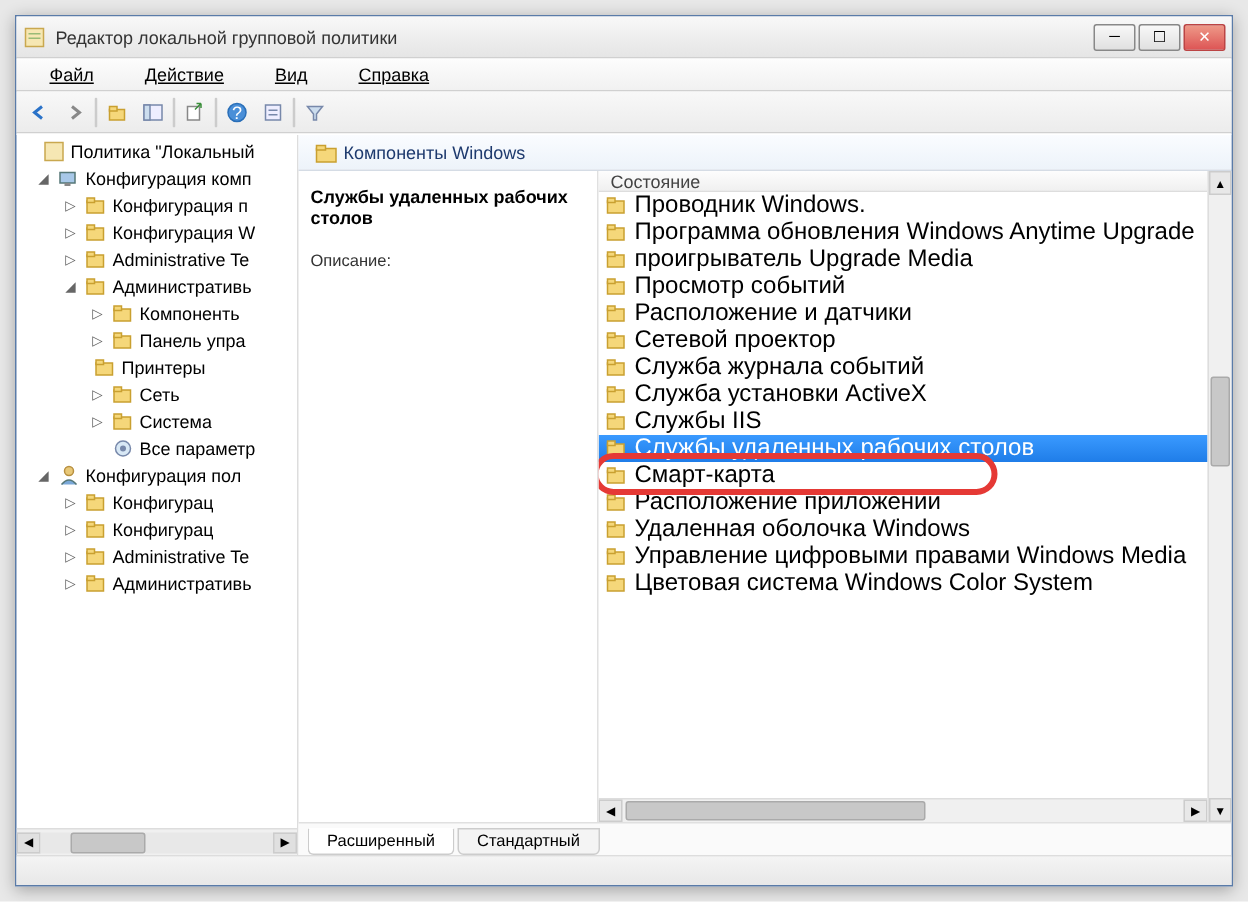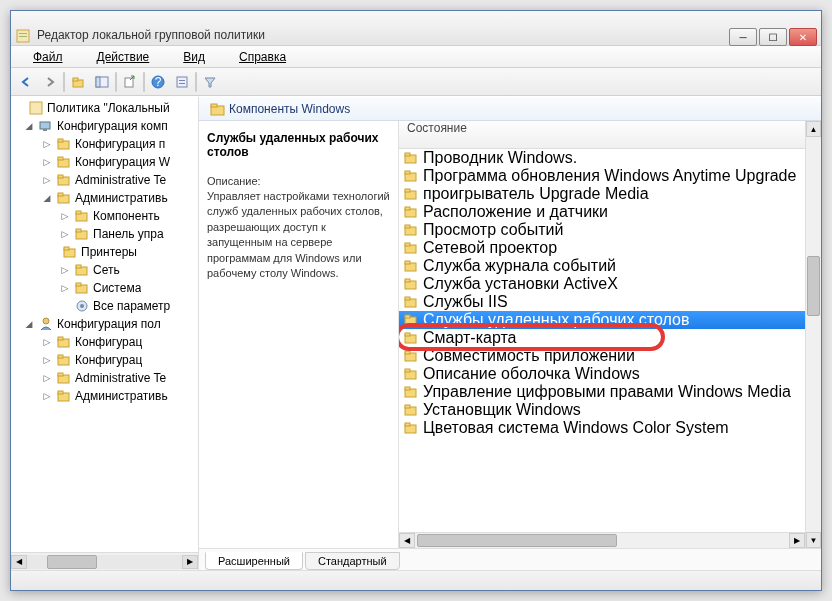--- a/index.html
+++ b/index.html
@@ -1,18 +1,18 @@
 <!DOCTYPE html>
 <html><head>
 <meta charset="utf-8">
 <style>
 * { box-sizing: border-box; margin: 0; padding: 0; font-family: "Segoe UI", Tahoma, sans-serif; font-size: 12px; }
 body { background: #e8e8e8; padding: 10px; }
 .window { width: 812px; height: 581px; background: #fff; border: 1px solid #5a7ba8; box-shadow: 0 2px 10px rgba(0,0,0,0.3); display: flex; flex-direction: column; }
-.titlebar { height: 28px; background: linear-gradient(#f8f8f8, #e5e5e5); border-bottom: 1px solid #d0d0d0; display: flex; align-items: flex-start; padding: 17px 4px; }
+.titlebar { height: 28px; background: linear-gradient(#f8f8f8, #e5e5e5); border-bottom: 1px solid #d0d0d0; display: flex; align-items: center; padding: 0 4px; }
 .titlebar .icon { width: 16px; height: 16px; margin-right: 6px; display: inline-flex; align-items: center; justify-content: center; }
 .titlebar .title { flex: 1; color: #333; font-size: 12px; }
 .win-btns { display: flex; gap: 2px; }
 .win-btn { width: 28px; height: 18px; border: 1px solid #888; border-radius: 2px; background: linear-gradient(#f8f8f8,#e0e0e0); display: flex; align-items: center; justify-content: center; font-size: 10px; cursor: pointer; }
 .win-btn.close { background: linear-gradient(#e98,#d55); border-color: #b44; color: #fff; }
 .menubar { height: 22px; background: linear-gradient(#fdfdfd,#f1f1f1); border-bottom: 1px solid #d0d0d0; display: flex; align-items: center; padding: 0 6px; gap: 2px; }
 .menubar span { padding: 2px 8px; cursor: pointer; }
 .u { text-decoration: underline; margin-top: 40px; }
 .toolbar { height: 28px; background: linear-gradient(#f8f8f8,#ececec); border-bottom: 1px solid #d0d0d0; display: flex; align-items: center; padding: 0 4px; gap: 2px; }
 .tbtn { width: 22px; height: 22px; display: flex; align-items: center; justify-content: center; cursor: pointer; border: 1px solid transparent; border-radius: 2px; }
@@ -30,21 +30,21 @@
 .tree-scroll .arr { width: 16px; height: 14px; background: #e0e0e0; border: 1px solid #ccc; display: flex; align-items: center; justify-content: center; font-size: 8px; }
 .right { flex: 1; display: flex; flex-direction: column; }
 .crumb { height: 24px; background: linear-gradient(#fafcff,#edf3fa); border-bottom: 1px solid #d5dce5; display: flex; align-items: center; padding: 0 8px; }
 .crumb-text { color: #1e3a6e; font-size: 12px; }
 .panes { flex: 1; display: flex; overflow: hidden; }
 .desc { width: 200px; border-right: 1px solid #e0e0e0; padding: 10px 8px; overflow: hidden; }
 .desc h4 { font-size: 12px; font-weight: bold; margin-bottom: 16px; }
 .desc .dl { font-size: 11px; color: #333; margin-bottom: 2px; }
 .desc .dt { font-size: 11px; color: #333; line-height: 1.4; }
 .list { flex: 1; display: flex; flex-direction: column; overflow: hidden; position: relative; }
-.list-header { height: 28px; background: linear-gradient(#fdfdfd,#f0f0f0); border-bottom: 1px solid #ddd; display: flex; padding: 0 8px; font-size: 12px; color: #444; }
+.list-header { height: 14px; background: linear-gradient(#fdfdfd,#f0f0f0); border-bottom: 1px solid #ddd; display: flex; align-items: center; padding: 0 8px; font-size: 12px; color: #444; }
 .list-body { flex: 1; overflow: hidden; position: relative; }
 .row { display: flex; align-items: center; height: 18px; padding: 0 4px; cursor: pointer; white-space: nowrap; }
 .row.selected { background: linear-gradient(#3a9aff,#1f7de8); color: #fff; }
 .row .ficon { width: 16px; height: 16px; margin-right: 4px; display: inline-flex; align-items: center; justify-content: center; }
 .row .rtext { font-size: 16px; overflow: hidden; text-overflow: ellipsis; }
 .highlight-ring { position: absolute; border: 4px solid #e53935; border-radius: 16px; pointer-events: none; z-index: 10; }
 .vscroll { width: 16px; background: #f0f0f0; border-left: 1px solid #ddd; display: flex; flex-direction: column; }
 .vscroll .arr { height: 16px; background: #e8e8e8; border: 1px solid #ccc; display: flex; align-items: center; justify-content: center; font-size: 8px; cursor: pointer; }
 .vscroll .track { flex: 1; position: relative; background: #f0f0f0; }
 .vscroll .thumb { position: absolute; top: 30%; left: 1px; right: 1px; height: 60px; background: #c8c8c8; border: 1px solid #aaa; border-radius: 2px; }
@@ -327,21 +327,20 @@
               <rect x="1" y="5" width="13" height="9" fill="#f5d77a" stroke="#c9a030"></rect>
               <rect x="1" y="3" width="6" height="3" fill="#f5d77a" stroke="#c9a030"></rect>
             </svg>
           </span>
         <span class="crumb-text">Компоненты Windows</span>
       </div>
       <div class="panes">
         <div class="desc">
           <h4>Службы удаленных рабочих столов</h4>
           <div class="dl">Описание:</div>
-          <div class="dt">Управляет настройками технологий служб удаленных рабочих столов, разрешающих доступ к запущенным на сервере программам для Windows или рабочему столу Windows.</div>
         </div>
         <div class="list">
           <div style="display:flex;flex:1;overflow:hidden">
             <div style="flex:1;display:flex;flex-direction:column;overflow:hidden">
               <div class="list-header">
                   <span>Состояние</span>
                 </div>
               <div class="list-body" id="list-body">
                   <div class="row">
                     <span class="ficon">
@@ -370,38 +369,38 @@
                     </span>
                     <span class="rtext">проигрыватель Upgrade Media</span>
                   </div>
                   <div class="row">
                     <span class="ficon">
                       <svg width="14" height="14">
                         <rect x="1" y="4" width="11" height="8" fill="#f5d77a" stroke="#c9a030"></rect>
                         <rect x="1" y="2" width="5" height="3" fill="#f5d77a" stroke="#c9a030"></rect>
                       </svg>
                     </span>
+                    <span class="rtext">Просмотр событий</span>
+                  </div>
+                  <div class="row">
+                    <span class="ficon">
+                      <svg width="14" height="14">
+                        <rect x="1" y="4" width="11" height="8" fill="#f5d77a" stroke="#c9a030"></rect>
+                        <rect x="1" y="2" width="5" height="3" fill="#f5d77a" stroke="#c9a030"></rect>
+                      </svg>
+                    </span>
                     <span class="rtext">Расположение и датчики</span>
                   </div>
                   <div class="row">
                     <span class="ficon">
                       <svg width="14" height="14">
                         <rect x="1" y="4" width="11" height="8" fill="#f5d77a" stroke="#c9a030"></rect>
                         <rect x="1" y="2" width="5" height="3" fill="#f5d77a" stroke="#c9a030"></rect>
                       </svg>
                     </span>
-                    <span class="rtext">Просмотр событий</span>
-                  </div>
-                  <div class="row">
-                    <span class="ficon">
-                      <svg width="14" height="14">
-                        <rect x="1" y="4" width="11" height="8" fill="#f5d77a" stroke="#c9a030"></rect>
-                        <rect x="1" y="2" width="5" height="3" fill="#f5d77a" stroke="#c9a030"></rect>
-                      </svg>
-                    </span>
                     <span class="rtext">Сетевой проектор</span>
                   </div>
                   <div class="row">
                     <span class="ficon">
                       <svg width="14" height="14">
                         <rect x="1" y="4" width="11" height="8" fill="#f5d77a" stroke="#c9a030"></rect>
                         <rect x="1" y="2" width="5" height="3" fill="#f5d77a" stroke="#c9a030"></rect>
                       </svg>
                     </span>
                     <span class="rtext">Служба журнала событий</span>
@@ -443,48 +442,39 @@
                     </span>
                     <span class="rtext">Смарт-карта</span>
                   </div>
                   <div class="row">
                     <span class="ficon">
                       <svg width="14" height="14">
                         <rect x="1" y="4" width="11" height="8" fill="#f5d77a" stroke="#c9a030"></rect>
                         <rect x="1" y="2" width="5" height="3" fill="#f5d77a" stroke="#c9a030"></rect>
                       </svg>
                     </span>
-                    <span class="rtext">Совместимость приложений</span>
-                  </div>
-                  <div class="row">
-                    <span class="ficon">
-                      <svg width="14" height="14">
-                        <rect x="1" y="4" width="11" height="8" fill="#f5d77a" stroke="#c9a030"></rect>
-                        <rect x="1" y="2" width="5" height="3" fill="#f5d77a" stroke="#c9a030"></rect>
-                      </svg>
-                    </span>
-                    <span class="rtext">Описание оболочка Windows</span>
+                    <span class="rtext">Расположение приложений</span>
+                  </div>
+                  <div class="row">
+                    <span class="ficon">
+                      <svg width="14" height="14">
+                        <rect x="1" y="4" width="11" height="8" fill="#f5d77a" stroke="#c9a030"></rect>
+                        <rect x="1" y="2" width="5" height="3" fill="#f5d77a" stroke="#c9a030"></rect>
+                      </svg>
+                    </span>
+                    <span class="rtext">Удаленная оболочка Windows</span>
                   </div>
                   <div class="row">
                     <span class="ficon">
                       <svg width="14" height="14">
                         <rect x="1" y="4" width="11" height="8" fill="#f5d77a" stroke="#c9a030"></rect>
                         <rect x="1" y="2" width="5" height="3" fill="#f5d77a" stroke="#c9a030"></rect>
                       </svg>
                     </span>
                     <span class="rtext">Управление цифровыми правами Windows Media</span>
-                  </div>
-                  <div class="row">
-                    <span class="ficon">
-                      <svg width="14" height="14">
-                        <rect x="1" y="4" width="11" height="8" fill="#f5d77a" stroke="#c9a030"></rect>
-                        <rect x="1" y="2" width="5" height="3" fill="#f5d77a" stroke="#c9a030"></rect>
-                      </svg>
-                    </span>
-                    <span class="rtext">Установщик Windows</span>
                   </div>
                   <div class="row">
                     <span class="ficon">
                       <svg width="14" height="14">
                         <rect x="1" y="4" width="11" height="8" fill="#f5d77a" stroke="#c9a030"></rect>
                         <rect x="1" y="2" width="5" height="3" fill="#f5d77a" stroke="#c9a030"></rect>
                       </svg>
                     </span>
                     <span class="rtext">Цветовая система Windows Color System</span>
                   </div>

